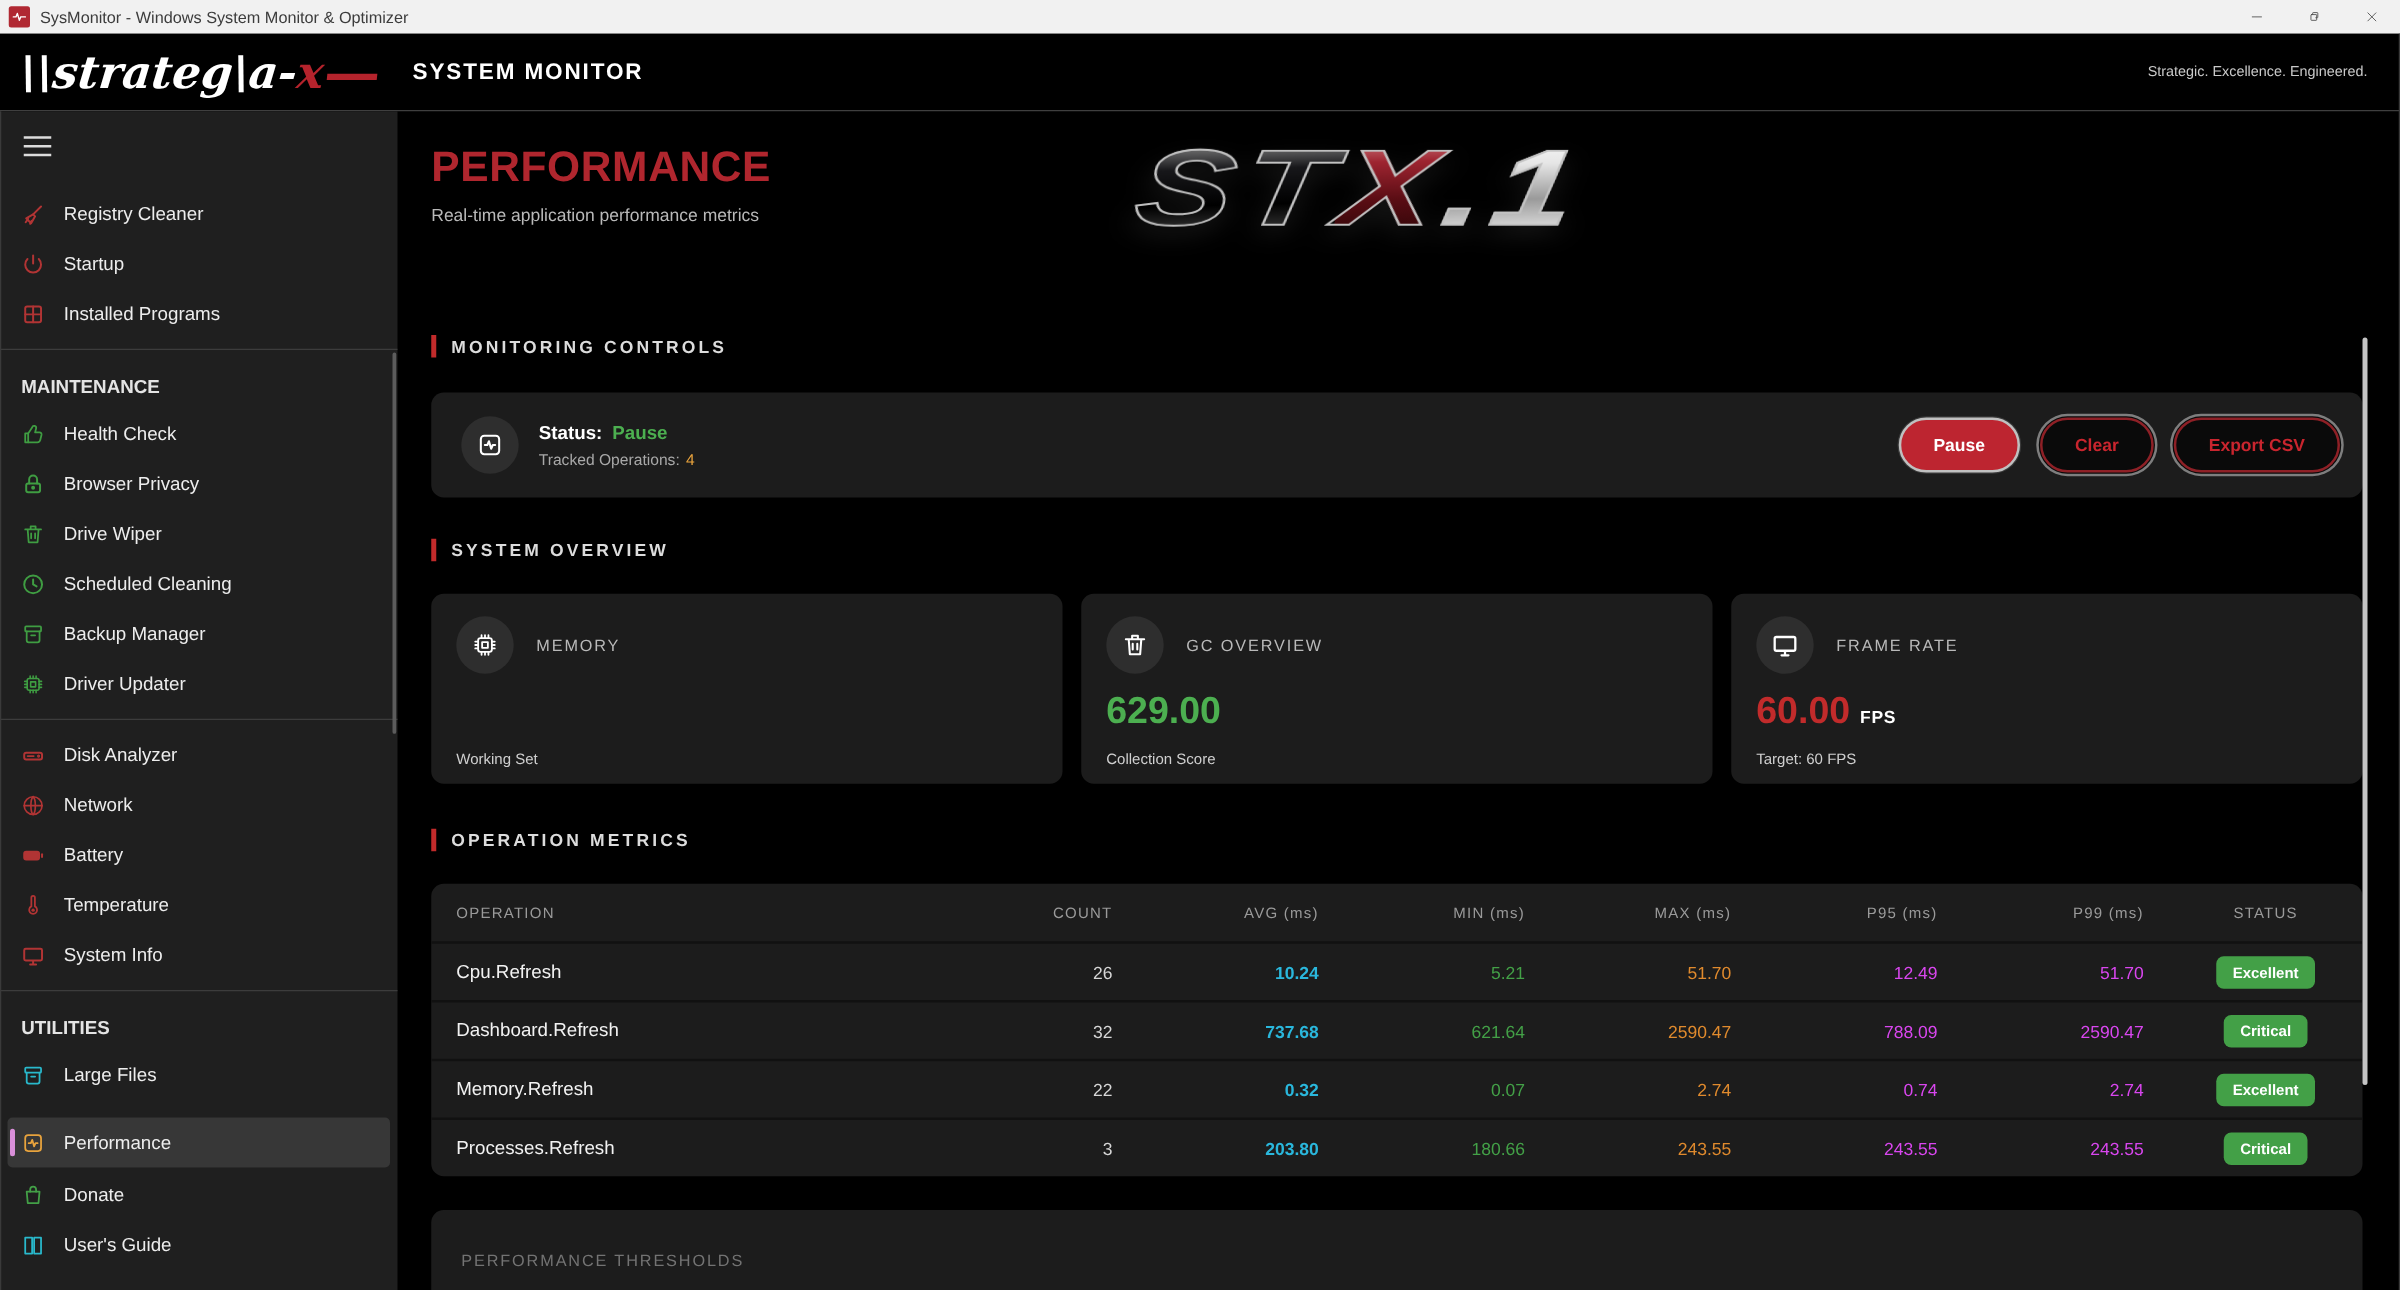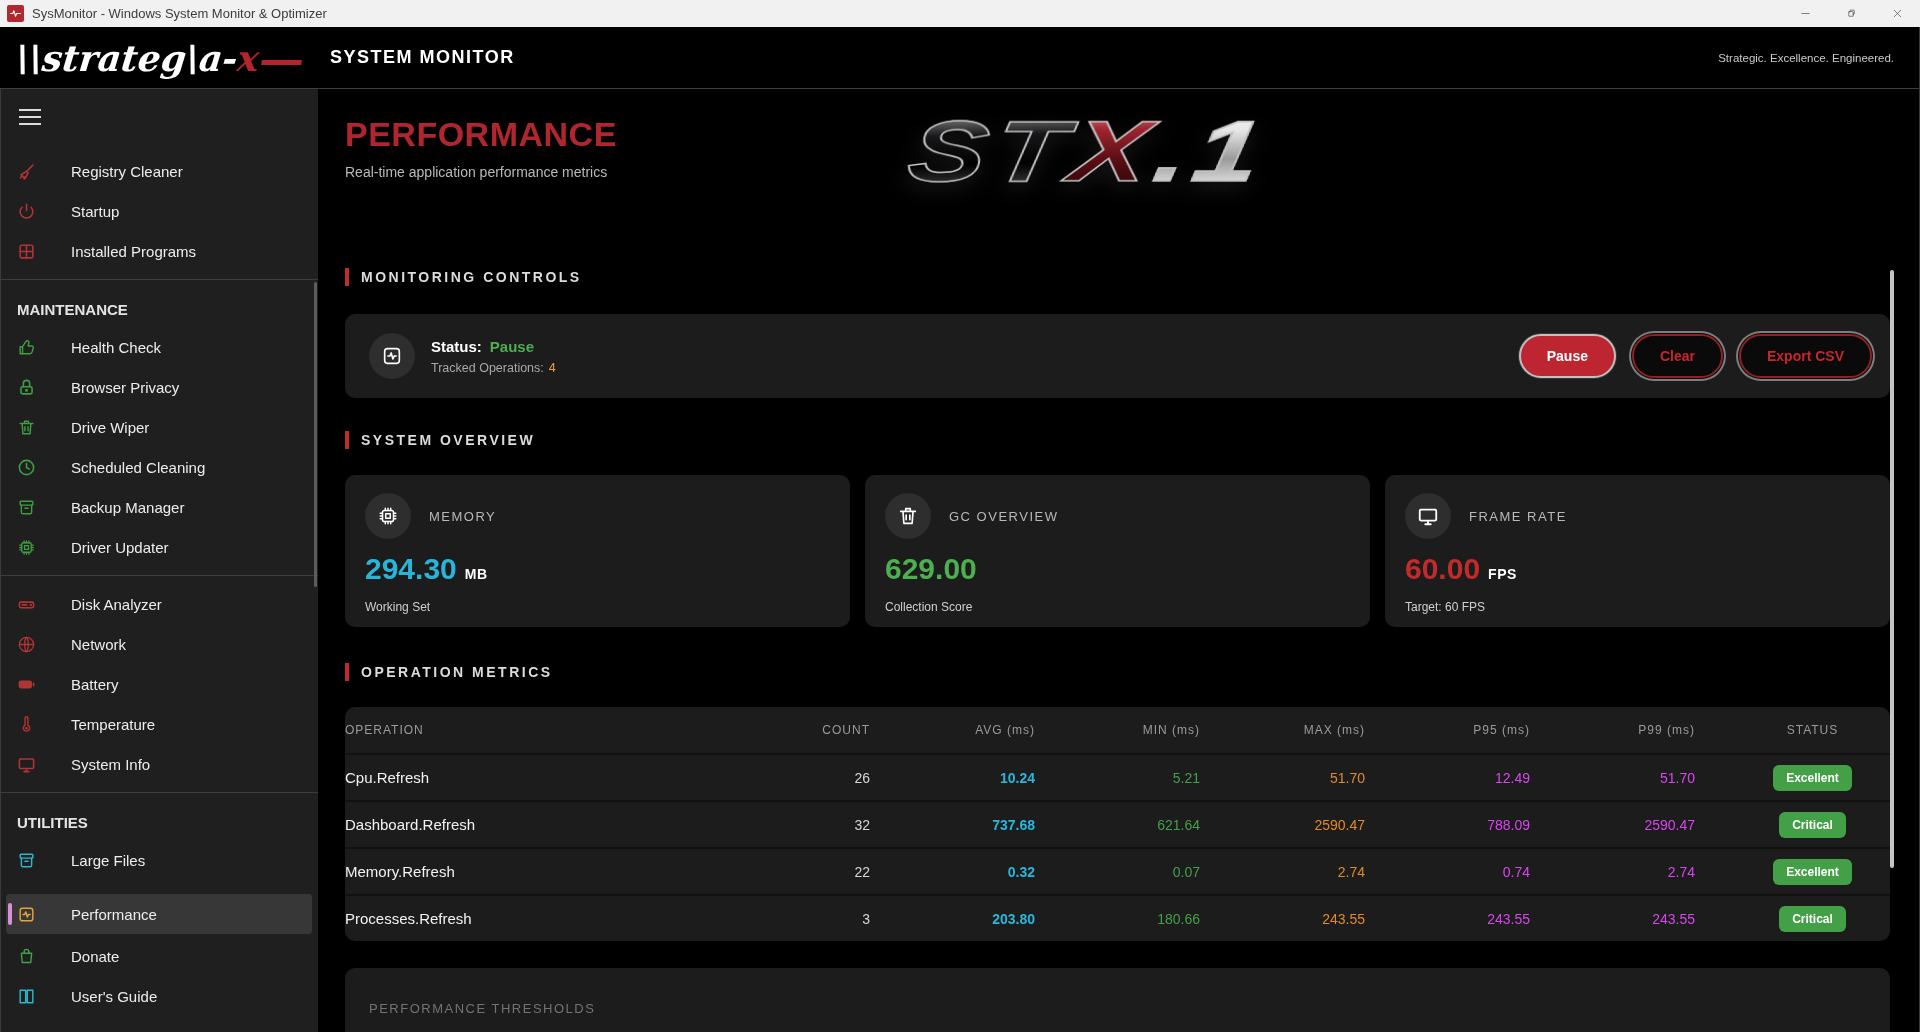--- a/index.html
+++ b/index.html
@@ -28,21 +28,21 @@
   .tagline { position:absolute; right:26px; top:50%; transform:translateY(-50%); color:#c9c9c9; font-size:11.5px; }
 
   
   .bodywrap { display:flex; height:943px; position:relative; }
 
   
   .sidebar { width:318px; background:#1f1f1f; position:relative; padding-top:12px; flex:none; }
   .hamburger { margin:8px 0 26px 19px; width:22px; cursor:pointer; }
   .hamburger div { height:2px; background:#dcdcdc; margin-bottom:5px; }
   .sb-item { display:flex; align-items:center; height:40px; padding-left:17px; position:relative;
-    color:#ededed; font-size:15px; cursor:pointer;gap:20px; }
+    color:#ededed; font-size:15px; cursor:pointer; }
   .sb-item .icon { width:19px; height:19px; margin-right:15px; display:flex; flex:none; }
   .icon svg { width:100%; height:100%; display:block; }
   .sb-label { white-space:nowrap; }
   .sb-section { font-size:15px; font-weight:700; color:#e4e4e4; padding:13px 0 9px 17px; }
   .sb-divider { height:1px; background:#3c3c3c; margin:8px 0; }
   .sb-item.selected { background:#373737; margin:14px 6px 2px 6px; border-radius:4px; padding-left:11px; }
   .sb-accent { position:absolute; left:2px; top:50%; transform:translateY(-50%); width:4px; height:22px;
     border-radius:2px; background:#d98fd9; }
   .sb-scroll { position:absolute; right:1px; top:193px; width:3px; height:305px; background:#5c5c5c; border-radius:2px; }
 
@@ -87,21 +87,21 @@
   .ov-head { display:flex; align-items:center; gap:18px; }
   .ov-circle { width:46px; height:46px; border-radius:50%; background:#2e2e2e; color:#fff; display:flex;
     align-items:center; justify-content:center; flex:none; }
   .ov-circle svg { width:22px; height:22px; }
   .ov-label { font-size:13px; color:#b9b9b9; letter-spacing:1.5px; }
   .ov-value { margin-top:13px; font-size:30px; font-weight:700; display:flex; align-items:baseline; }
   .ov-unit { font-size:14px; color:#fff; font-weight:700; margin-left:8px; letter-spacing:0.5px; }
   .ov-sub { position:absolute; left:20px; bottom:13px; font-size:12px; color:#cfcfcf; }
 
   .table-card { margin-top:26px; width:1545px; background:#1c1c1c; border-radius:10px; overflow:hidden; }
-  .trow { display:grid; grid-template-columns:400px repeat(6,165px) 1fr; align-items:center; height:47px; padding:0 0; }
+  .trow { display:grid; grid-template-columns:400px repeat(6,165px) 1fr; align-items:center; height:47px; padding:0 20px; }
   .trow.head { height:46px; }
   .trow + .trow { border-top:2px solid #111; }
   .th-cell { font-size:12px; color:#9a9a9a; letter-spacing:1px; }
   .num { text-align:right; padding-right:40px; }
   .c-op { font-size:15px; color:#f2f2f2; }
   .c-num { font-size:14px; }
   .c-count { color:#d6d6d6; }
   .c-avg { color:#2ab7dc; font-weight:700; }
   .c-min { color:#43a047; }
   .c-max { color:#e08a2d; }
@@ -385,24 +385,20 @@
           <div class="ov-card">
             <div class="ov-head">
               <span class="ov-circle">
                 <svg viewBox="0 0 24 24" fill="none" stroke="currentColor" stroke-width="1.6" stroke-linecap="round" stroke-linejoin="round">
                   <rect x="6" y="6" width="12" height="12" rx="2"></rect>
                   <rect x="9.5" y="9.5" width="5" height="5"></rect>
                   <path d="M9 6V3.5M12 6V3.5M15 6V3.5M9 20.5V18M12 20.5V18M15 20.5V18M6 9H3.5M6 12H3.5M6 15H3.5M20.5 9H18M20.5 12H18M20.5 15H18"></path>
                 </svg>
               </span>
               <span class="ov-label">MEMORY</span>
-            </div>
-            <div class="ov-value">
-              <span style="color:#29b4d8">294.30</span>
-              <span class="ov-unit">MB</span>
             </div>
             <div class="ov-sub">Working Set</div>
           </div>
           <div class="ov-card">
             <div class="ov-head">
               <span class="ov-circle">
                 <svg viewBox="0 0 24 24" fill="none" stroke="currentColor" stroke-width="1.8" stroke-linecap="round" stroke-linejoin="round">
                   <path d="M4 7h16M6.5 7l1 13h9l1-13M9.5 7V4h5v3M10 11v5M14 11v5"></path>
                 </svg>
               </span>

